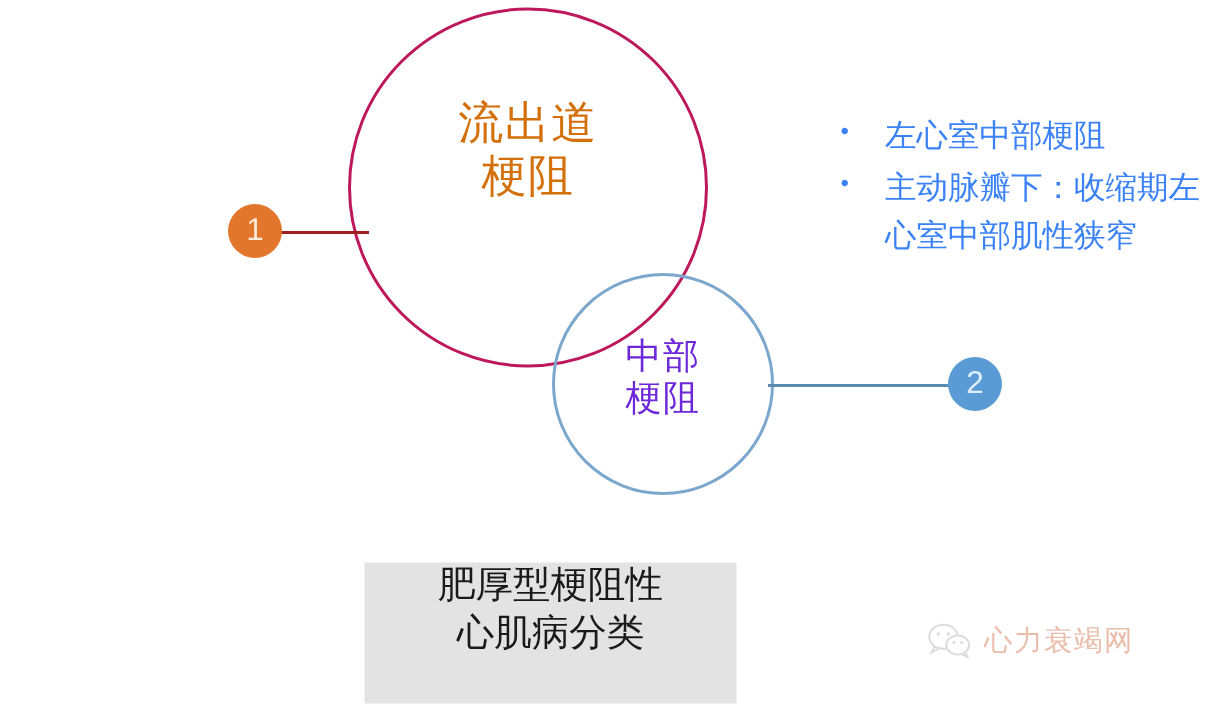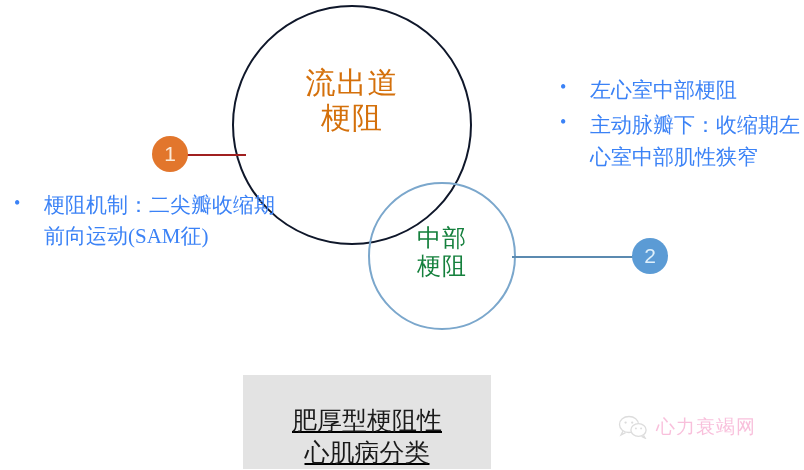--- a/index.html
+++ b/index.html
@@ -23,21 +23,21 @@
     position: absolute;
     border-radius: 50%;
     box-sizing: border-box;
     background: transparent;
   }
   #circle-outflow {
     left: 232px;
     top: 5px;
     width: 240px;
     height: 240px;
-    border: 2px solid #0f172a;
+    border: 2px solid #be185d;
   }
   #circle-mid {
     left: 368px;
     top: 182px;
     width: 148px;
     height: 148px;
     border: 2px solid #7BA7CC;
   }
   .circle-label {
     position: absolute;
@@ -50,21 +50,21 @@
   }
   #label-outflow {
     top: 58px;
     font-size: 30px;
     color: #D4700B;
     letter-spacing: 1px;
   }
   #label-mid {
     top: 40px;
     font-size: 24px;
-    color: #15803d;
+    color: #6d28d9;
     letter-spacing: 1px;
   }
 
   
   .connector {
     position: absolute;
     height: 0;
     border-top-style: solid;
     border-top-width: 2px;
   }
@@ -145,24 +145,23 @@
 
   
   #caption {
     position: absolute;
     left: 243px;
     top: 375px;
     width: 248px;
     height: 94px;
     background: #E3E3E3;
     display: flex;
-    align-items: flex-end;
+    align-items: flex-start;
     justify-content: center;
     text-align: center;
-    text-decoration: underline;
   }
   #caption-text {
     font-size: 25px;
     line-height: 1.28;
     color: #1A1A1A;
     white-space: pre-line;
     font-family: "Liberation Serif", "DejaVu Serif", serif;
   }
 
   
@@ -170,21 +169,21 @@
     position: absolute;
     left: 618px;
     top: 414px;
     display: flex;
     align-items: center;
     gap: 8px;
     opacity: 0.34;
   }
   #watermark-text {
     font-size: 19px;
-    color: #ec4899;
+    color: #c2410c;
     font-family: "Liberation Serif", "DejaVu Serif", serif;
     letter-spacing: 1px;
     text-align: center;
   }
   #wechat-icon svg { display: block; }
 </style>
 </head>
 <body>
 
 <div id="slide">
@@ -199,23 +198,20 @@
 梗阻</div>
   </div>
 
   <div class="connector" id="connector-1"></div>
   <div class="connector" id="connector-2"></div>
 
   <div class="badge" id="badge-1">1</div>
   <div class="badge" id="badge-2">2</div>
 
   <ul class="bullets" id="bullets-left">
-    <li>
-      <span>梗阻机制：二尖瓣收缩期前向运动(SAM征)</span>
-    </li>
   </ul>
 
   <ul class="bullets" id="bullets-right">
     <li>
       <span>左心室中部梗阻</span>
     </li>
     <li>
       <span>主动脉瓣下：收缩期左心室中部肌性狭窄</span>
     </li>
   </ul>

